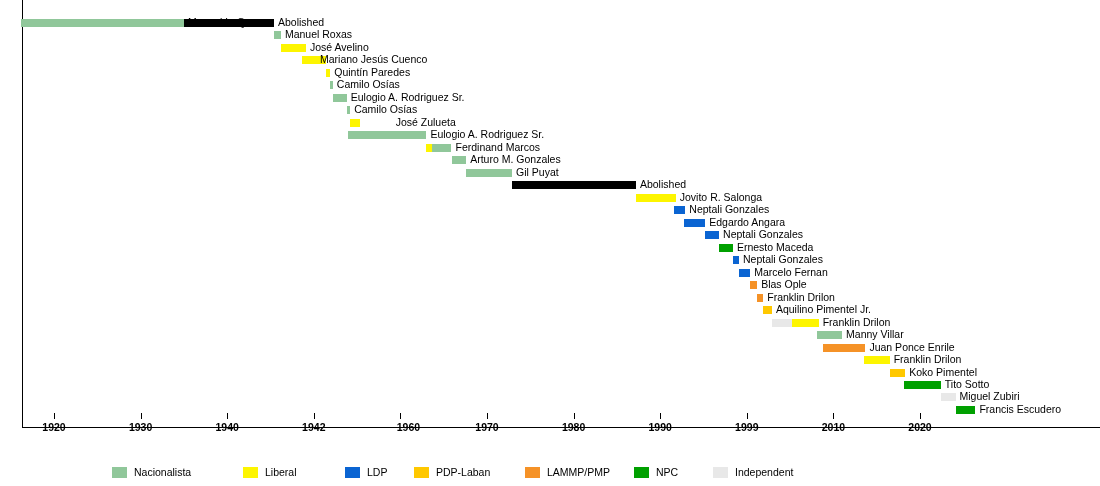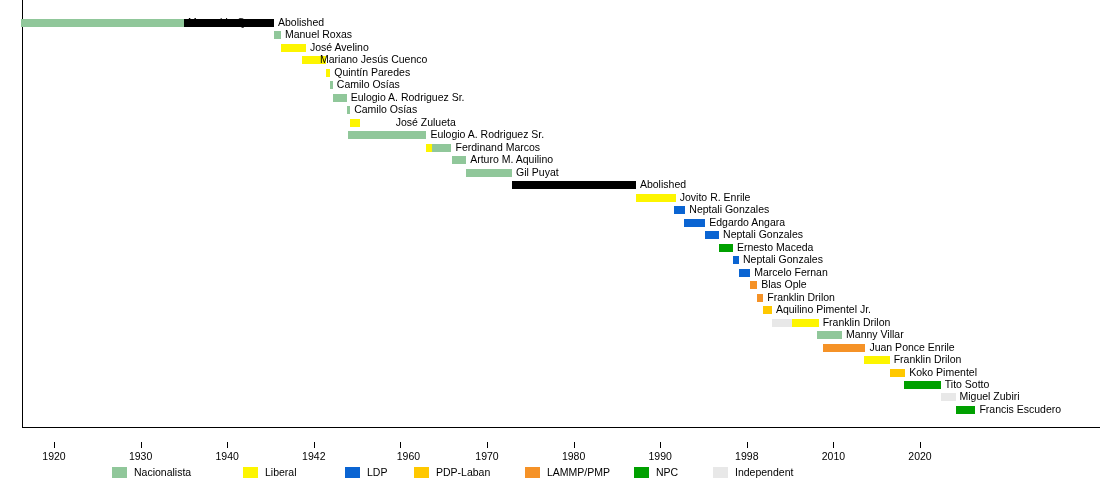--- a/index.html
+++ b/index.html
@@ -18,21 +18,21 @@
 
   .row{position:absolute;height:12.5px;left:0;width:1100px;}
   .seg{position:absolute;top:2px;height:8px;}
   .rlabel{
     position:absolute;top:-1px;
     font-size:10.5px;color:#000;white-space:nowrap;
     line-height:12px;
   }
 
   
-  #axis{position:absolute;left:0;top:442px;width:988px;height:30px;}
+  #axis{position:absolute;left:0;top:413px;width:988px;height:30px;font-weight:bold;}
   .tick{position:absolute;top:0;width:1px;height:6px;background:#000;}
   .ticklabel{
     position:absolute;top:8px;
     font-size:10.5px;color:#000;
     transform:translateX(-50%);
     white-space:nowrap;
   }
 
   
   #legend{
@@ -96,33 +96,33 @@
           <div class="seg" title="Eulogio A. Rodriguez Sr. — Nacionalista" style="left: 347.574px; width: 78.806px; background: rgb(144, 199, 154);"></div>
           <span class="rlabel" style="left: 430.38px;">Eulogio A. Rodriguez Sr.</span>
         </div>
         <div class="row" style="top: 141.5px;">
           <div class="seg" title="Ferdinand Marcos — Liberal" style="left: 426.38px; width: 6.062px; background: rgb(253, 245, 0);"></div>
           <div class="seg" title="Ferdinand Marcos — Nacionalista" style="left: 432.442px; width: 19.052px; background: rgb(144, 199, 154);"></div>
           <span class="rlabel" style="left: 455.494px;">Ferdinand Marcos</span>
         </div>
         <div class="row" style="top: 154px;">
           <div class="seg" title="Arturo M. Tolentino — Nacionalista" style="left: 452.36px; width: 13.856px; background: rgb(144, 199, 154);"></div>
-          <span class="rlabel" style="left: 470.216px;">Arturo M. Aquilino</span>
+          <span class="rlabel" style="left: 470.216px;">Arturo M. Gonzales</span>
         </div>
         <div class="row" style="top: 166.5px;">
           <div class="seg" title="Gil Puyat — Nacionalista" style="left: 466.216px; width: 45.898px; background: rgb(144, 199, 154);"></div>
           <span class="rlabel" style="left: 516.114px;">Gil Puyat</span>
         </div>
         <div class="row" style="top: 179px;">
           <div class="seg" title="Abolished — Abolished" style="left: 512.114px; width: 123.838px; background: rgb(0, 0, 0);"></div>
           <span class="rlabel" style="left: 639.952px;">Abolished</span>
         </div>
         <div class="row" style="top: 191.5px;">
           <div class="seg" title="Jovito R. Salonga — Liberal" style="left: 635.952px; width: 39.836px; background: rgb(253, 245, 0);"></div>
-          <span class="rlabel" style="left: 679.788px;">Jovito R. Enrile</span>
+          <span class="rlabel" style="left: 679.788px;">Jovito R. Salonga</span>
         </div>
         <div class="row" style="top: 204px;">
           <div class="seg" title="Neptali Gonzales — LDP" style="left: 674.056px; width: 11.258px; background: rgb(10, 100, 210);"></div>
           <span class="rlabel" style="left: 689.314px;">Neptali Gonzales</span>
         </div>
         <div class="row" style="top: 216.5px;">
           <div class="seg" title="Edgardo Angara — LDP" style="left: 684.448px; width: 20.784px; background: rgb(10, 100, 210);"></div>
           <span class="rlabel" style="left: 709.232px;">Edgardo Angara</span>
         </div>
         <div class="row" style="top: 229px;">
@@ -200,21 +200,21 @@
       <div class="ticklabel" style="left: 313.8px;">1942</div>
       <div class="tick" style="left: 400.4px;"></div>
       <div class="ticklabel" style="left: 400.4px; margin-left: 8px;">1960</div>
       <div class="tick" style="left: 487px;"></div>
       <div class="ticklabel" style="left: 487px;">1970</div>
       <div class="tick" style="left: 573.6px;"></div>
       <div class="ticklabel" style="left: 573.6px;">1980</div>
       <div class="tick" style="left: 660.2px;"></div>
       <div class="ticklabel" style="left: 660.2px;">1990</div>
       <div class="tick" style="left: 746.8px;"></div>
-      <div class="ticklabel" style="left: 746.8px;">1998</div>
+      <div class="ticklabel" style="left: 746.8px;">1999</div>
       <div class="tick" style="left: 833.4px;"></div>
       <div class="ticklabel" style="left: 833.4px;">2010</div>
       <div class="tick" style="left: 920px;"></div>
       <div class="ticklabel" style="left: 920px;">2020</div>
     </div>
 
   <div id="legend">
       <div class="legend-item" style="left: 112px;">
         <span class="legend-swatch" style="background: rgb(144, 199, 154);"></span>
         <span class="legend-text">Nacionalista</span>

